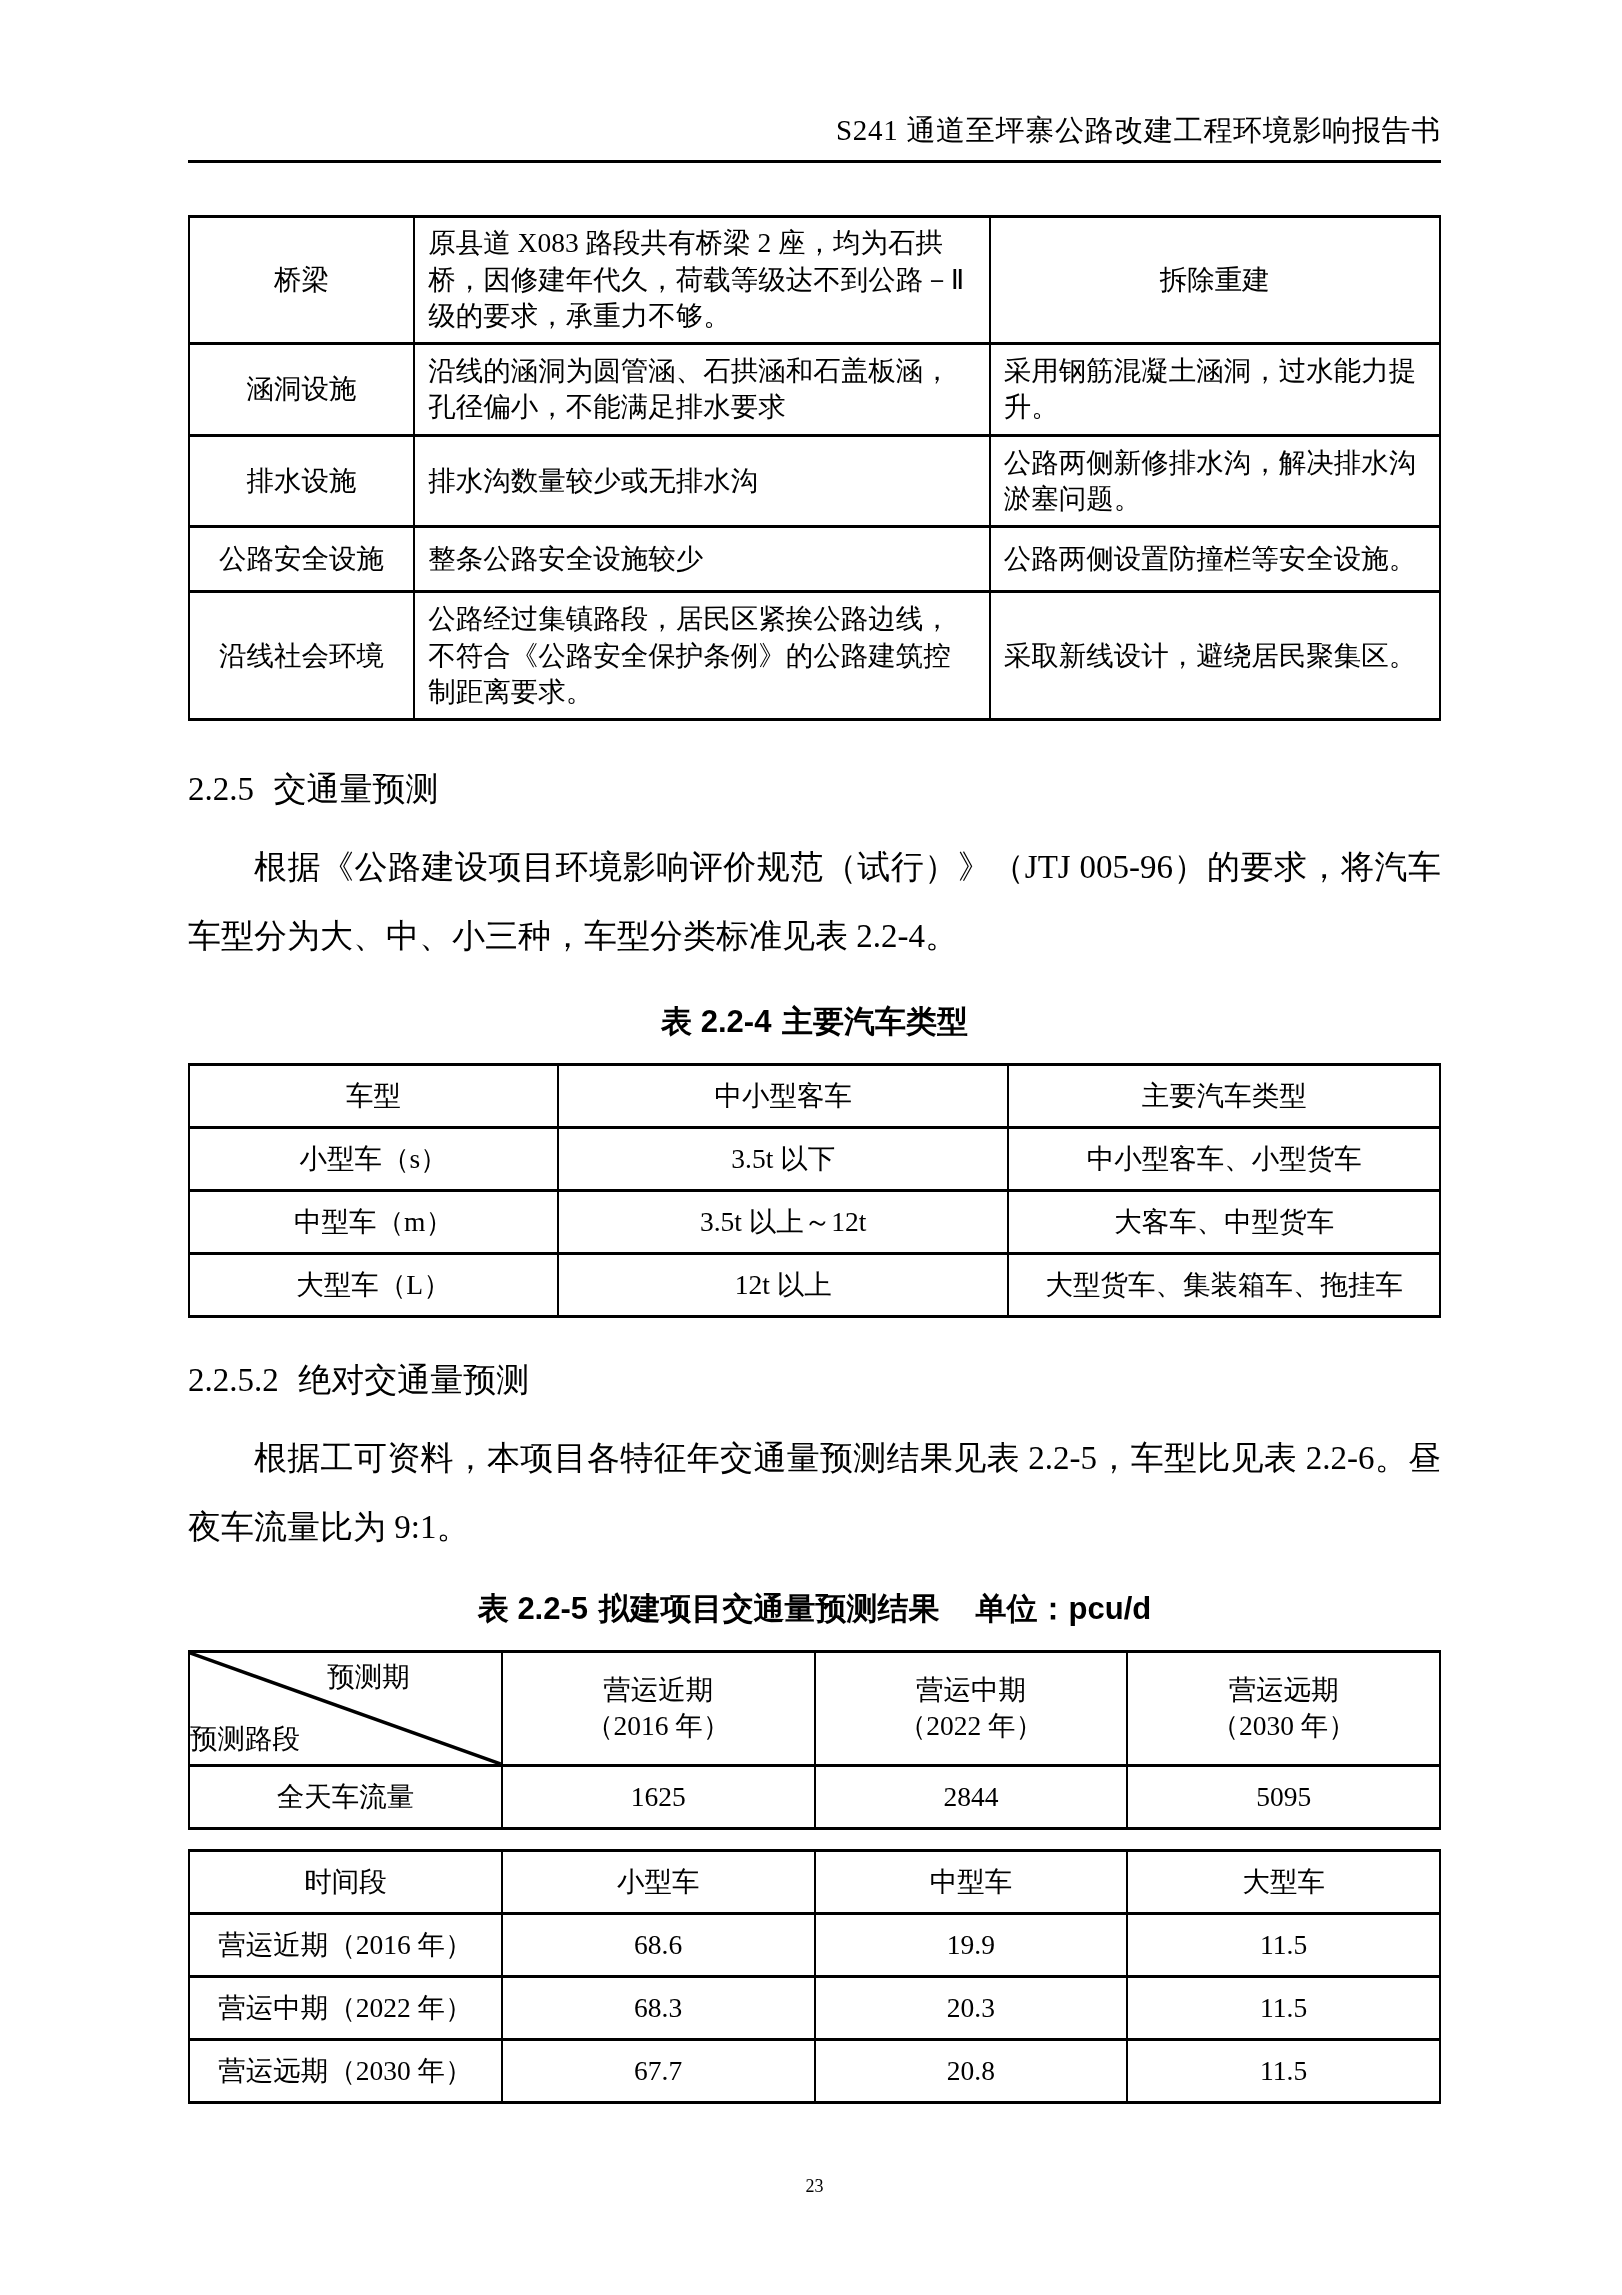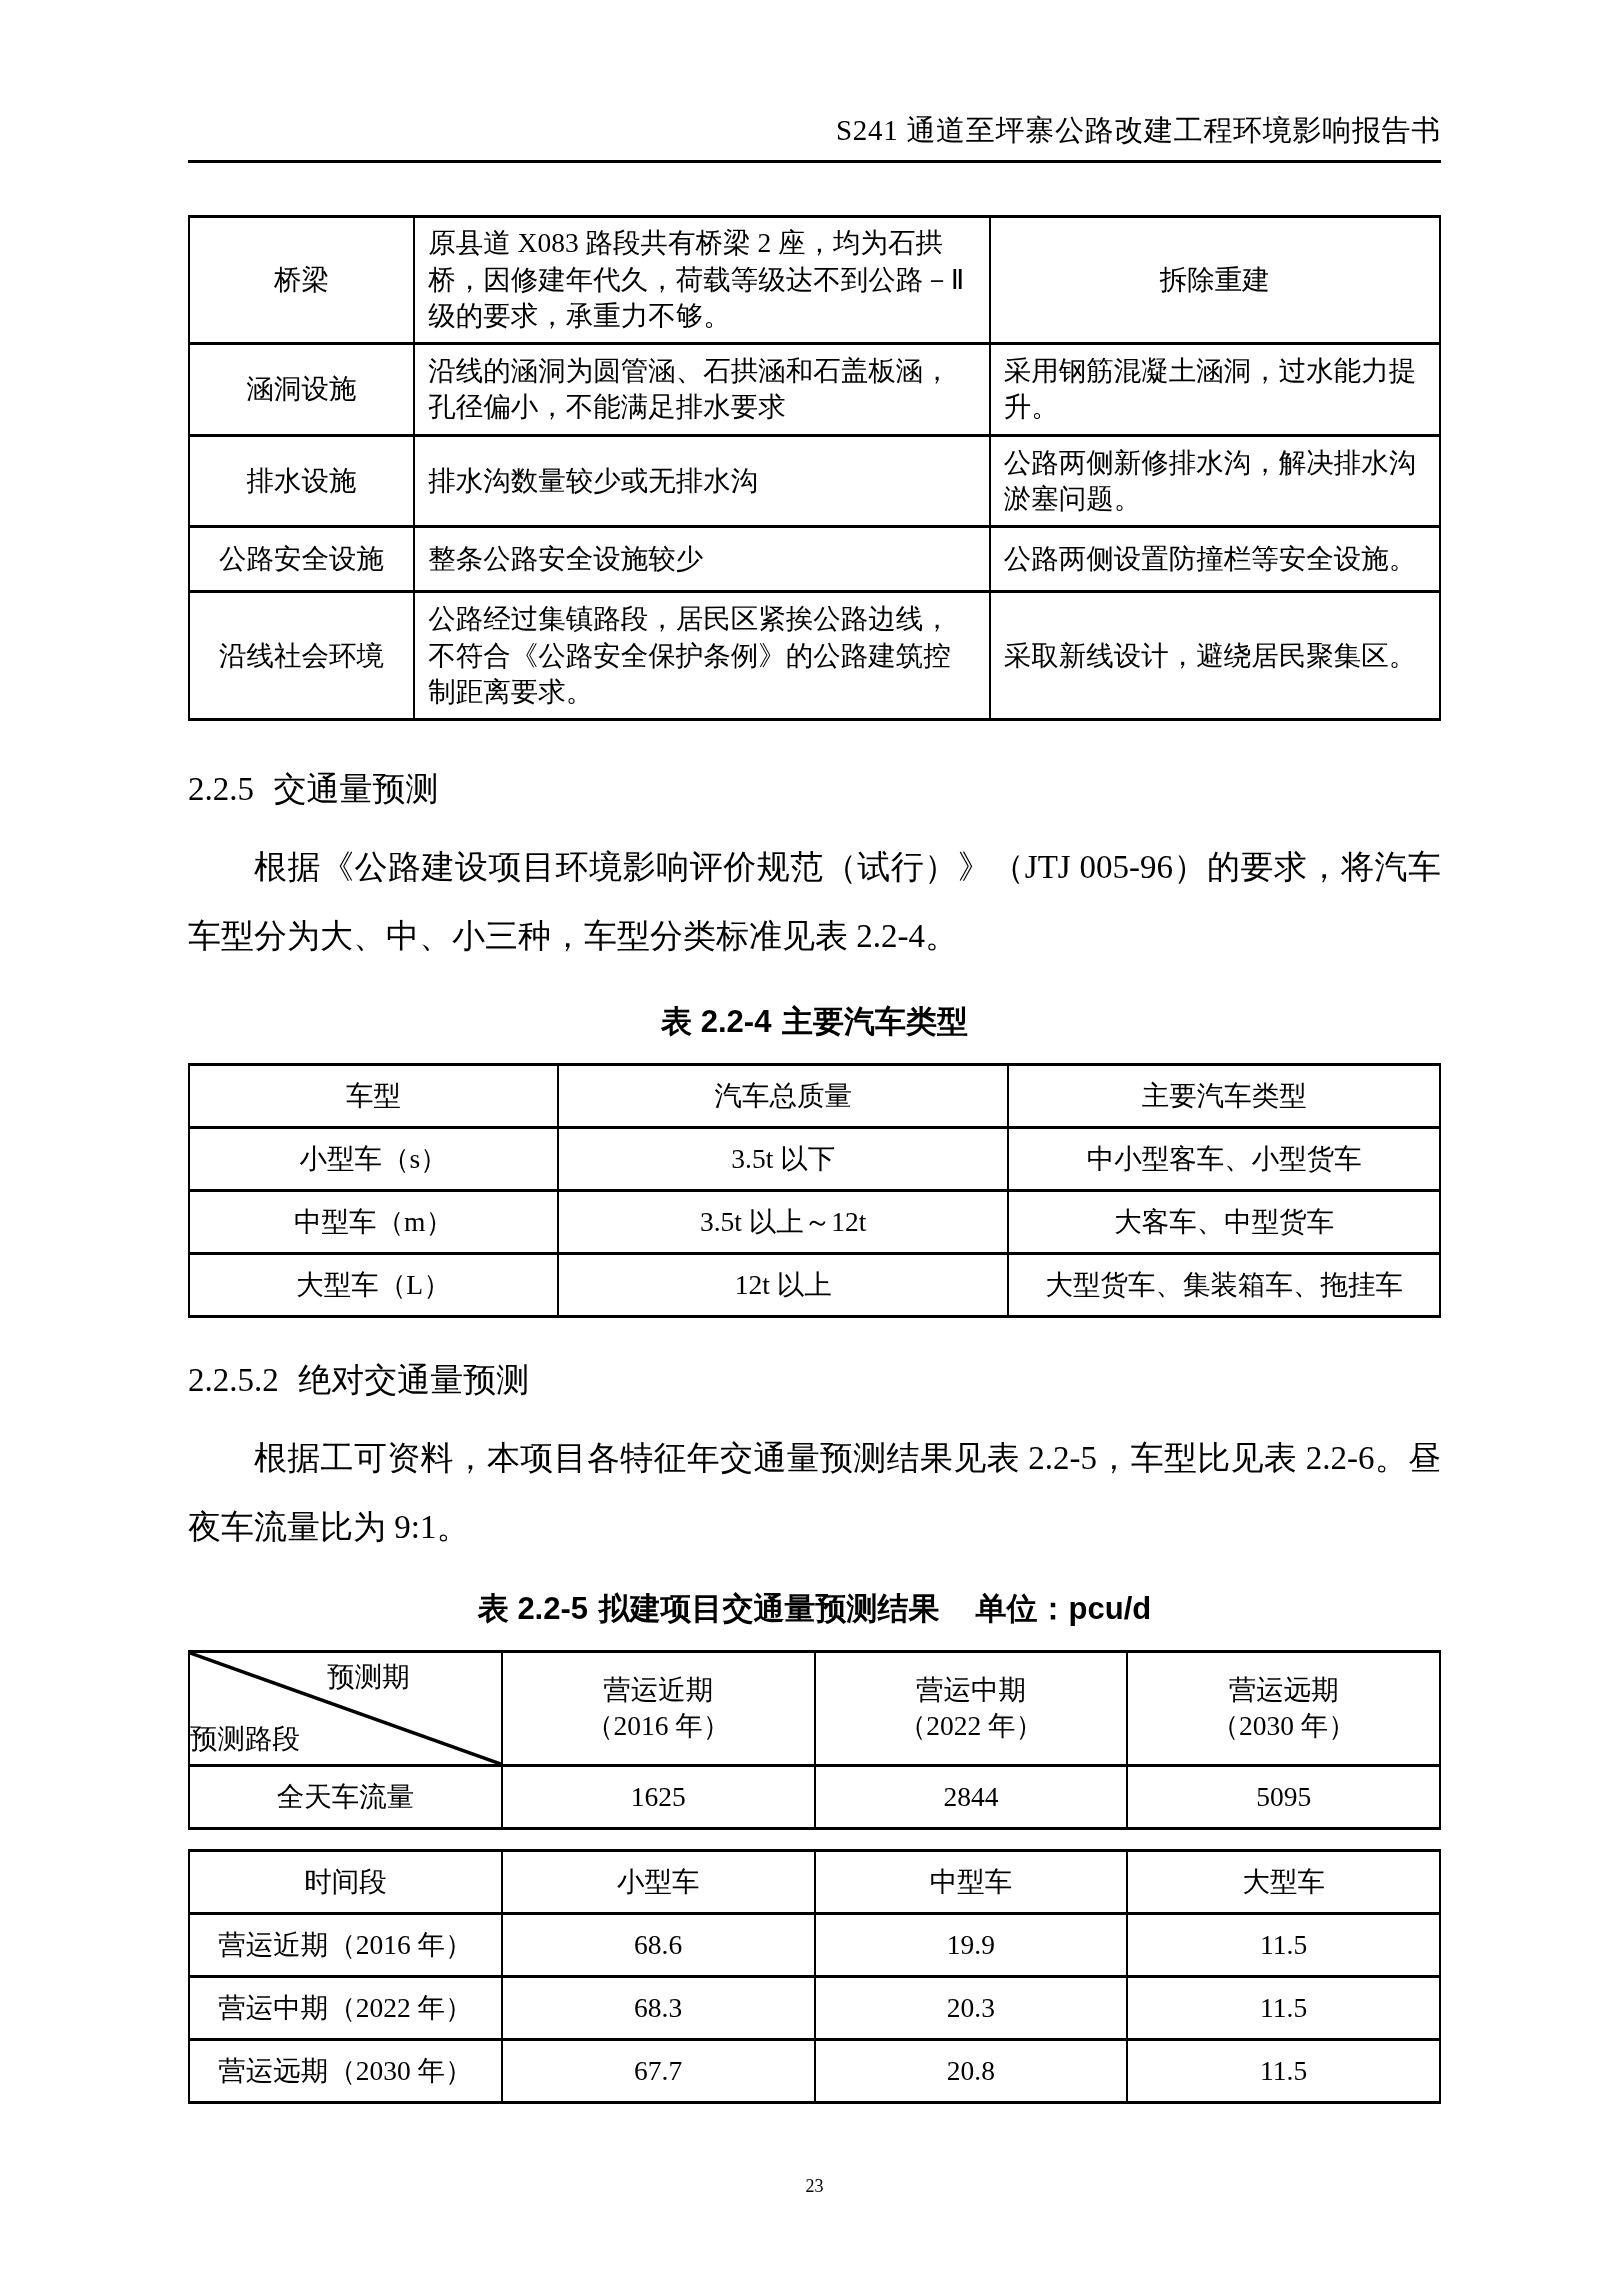--- a/index.html
+++ b/index.html
@@ -140,21 +140,21 @@
 
   <table class="t2">
     <colgroup>
         <col style="width:29.5%">
         <col style="width:36%">
         <col style="width:34.5%">
       </colgroup>
     <tbody>
       <tr>
         <td>车型</td>
-        <td>汽车总质量</td>
+        <td>中小型客车</td>
         <td>主要汽车类型</td>
       </tr>
       <tr>
         <td>小型车（s）</td>
         <td>3.5t 以下</td>
         <td>中小型客车、小型货车</td>
       </tr>
       <tr>
         <td>中型车（m）</td>
         <td>3.5t 以上～12t</td>

